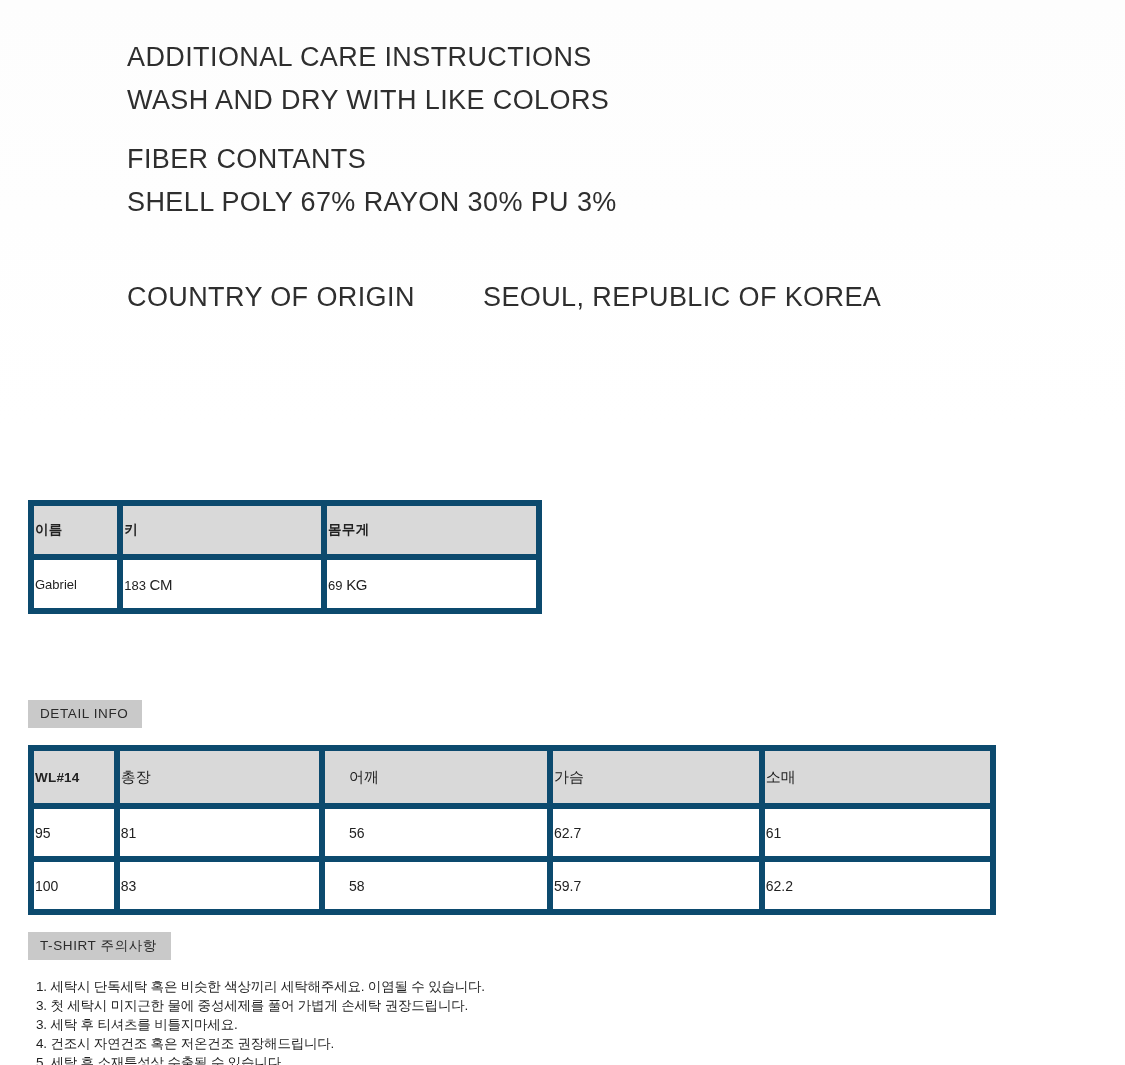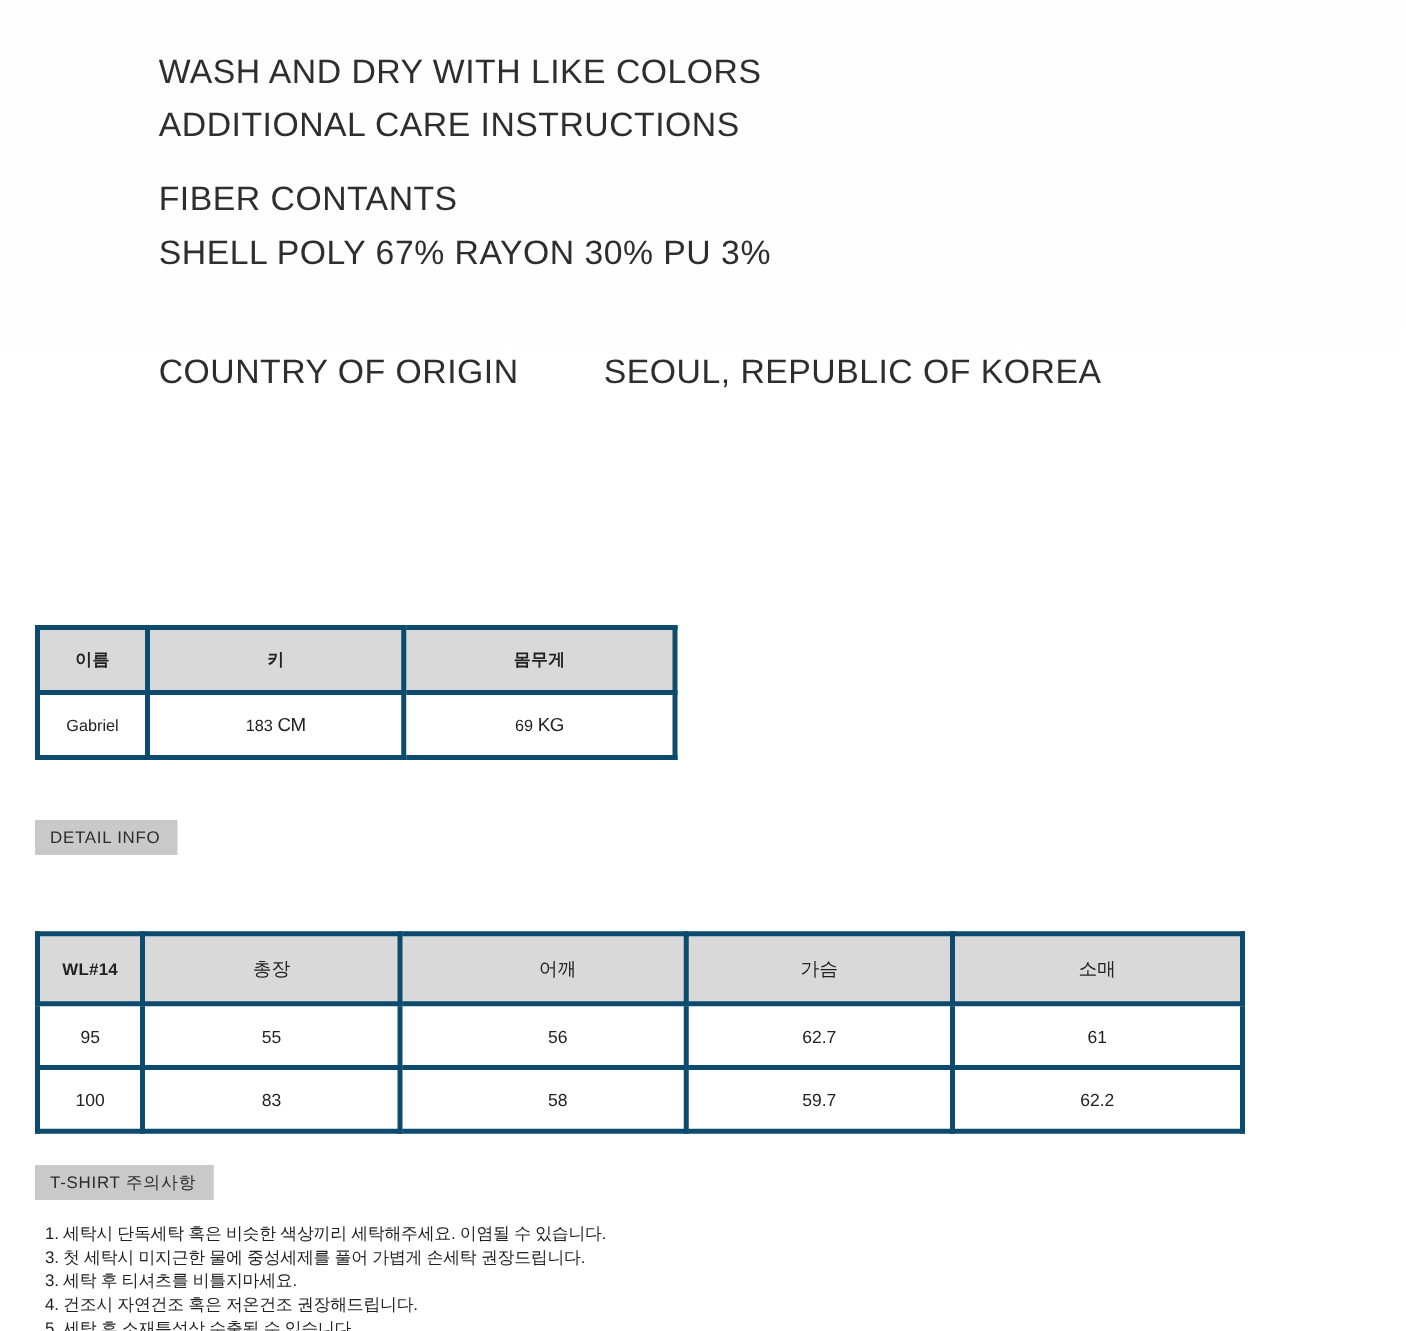--- a/index.html
+++ b/index.html
@@ -62,32 +62,32 @@
     position: absolute;
     background: #c9c9c9;
     color: #2b2b2b;
     font-size: 13.5px;
     letter-spacing: 0.6px;
     padding: 7px 14px 7px 12px;
     line-height: 14px;
     white-space: nowrap;
   }
   #tag-model { left: 28px; top: 448px; }
-  #tag-detail { left: 28px; top: 656px; text-align: right; }
+  #tag-detail { left: 28px; top: 700px; text-align: right; }
   #tag-tshirt { left: 28px; top: 932px; }
 
   
   table {
     border-collapse: collapse;
     position: absolute;
     background: #fff;
   }
   table td, table th {
-    border: 4px solid #0c4a6e;
-    text-align: center;
+    border: 6px solid #0c4a6e;
+    text-align: left;
     font-weight: 400;
     color: #222;
   }
 
   
   #model-table {
     left: 28px;
     top: 500px;
     width: 514px;
   }
@@ -158,22 +158,22 @@
     letter-spacing: -0.2px;
     white-space: pre;
   }
 </style>
 </head>
 <body>
 
 <div class="page">
 
   <div class="care-block">
+    <div class="care-line">ADDITIONAL CARE INSTRUCTIONS</div>
     <div class="care-line">WASH AND DRY WITH LIKE COLORS</div>
-    <div class="care-line">ADDITIONAL CARE INSTRUCTIONS</div>
     <div class="care-gap-sm"></div>
     <div class="care-line">FIBER CONTANTS</div>
     <div class="care-line">SHELL POLY 67% RAYON 30% PU 3%</div>
     <div class="care-gap-lg"></div>
     <div class="origin-row">
       <div class="origin-label">COUNTRY OF ORIGIN</div>
       <div class="origin-value">SEOUL, REPUBLIC OF KOREA</div>
     </div>
   </div>
 
@@ -199,21 +199,21 @@
     <tbody>
         <tr>
       <th class="c0 first-col">WL#14</th>
       <th class="c1">총장</th>
       <th class="c2">어깨</th>
       <th class="c3">가슴</th>
       <th class="c4">소매</th>
     </tr>
     <tr>
       <td class="c0">95</td>
-      <td class="c1">55</td>
+      <td class="c1">81</td>
       <td class="c2">56</td>
       <td class="c3">62.7</td>
       <td class="c4">61</td>
     </tr>
     <tr>
       <td class="c0">100</td>
       <td class="c1">83</td>
       <td class="c2">58</td>
       <td class="c3">59.7</td>
       <td class="c4">62.2</td>

